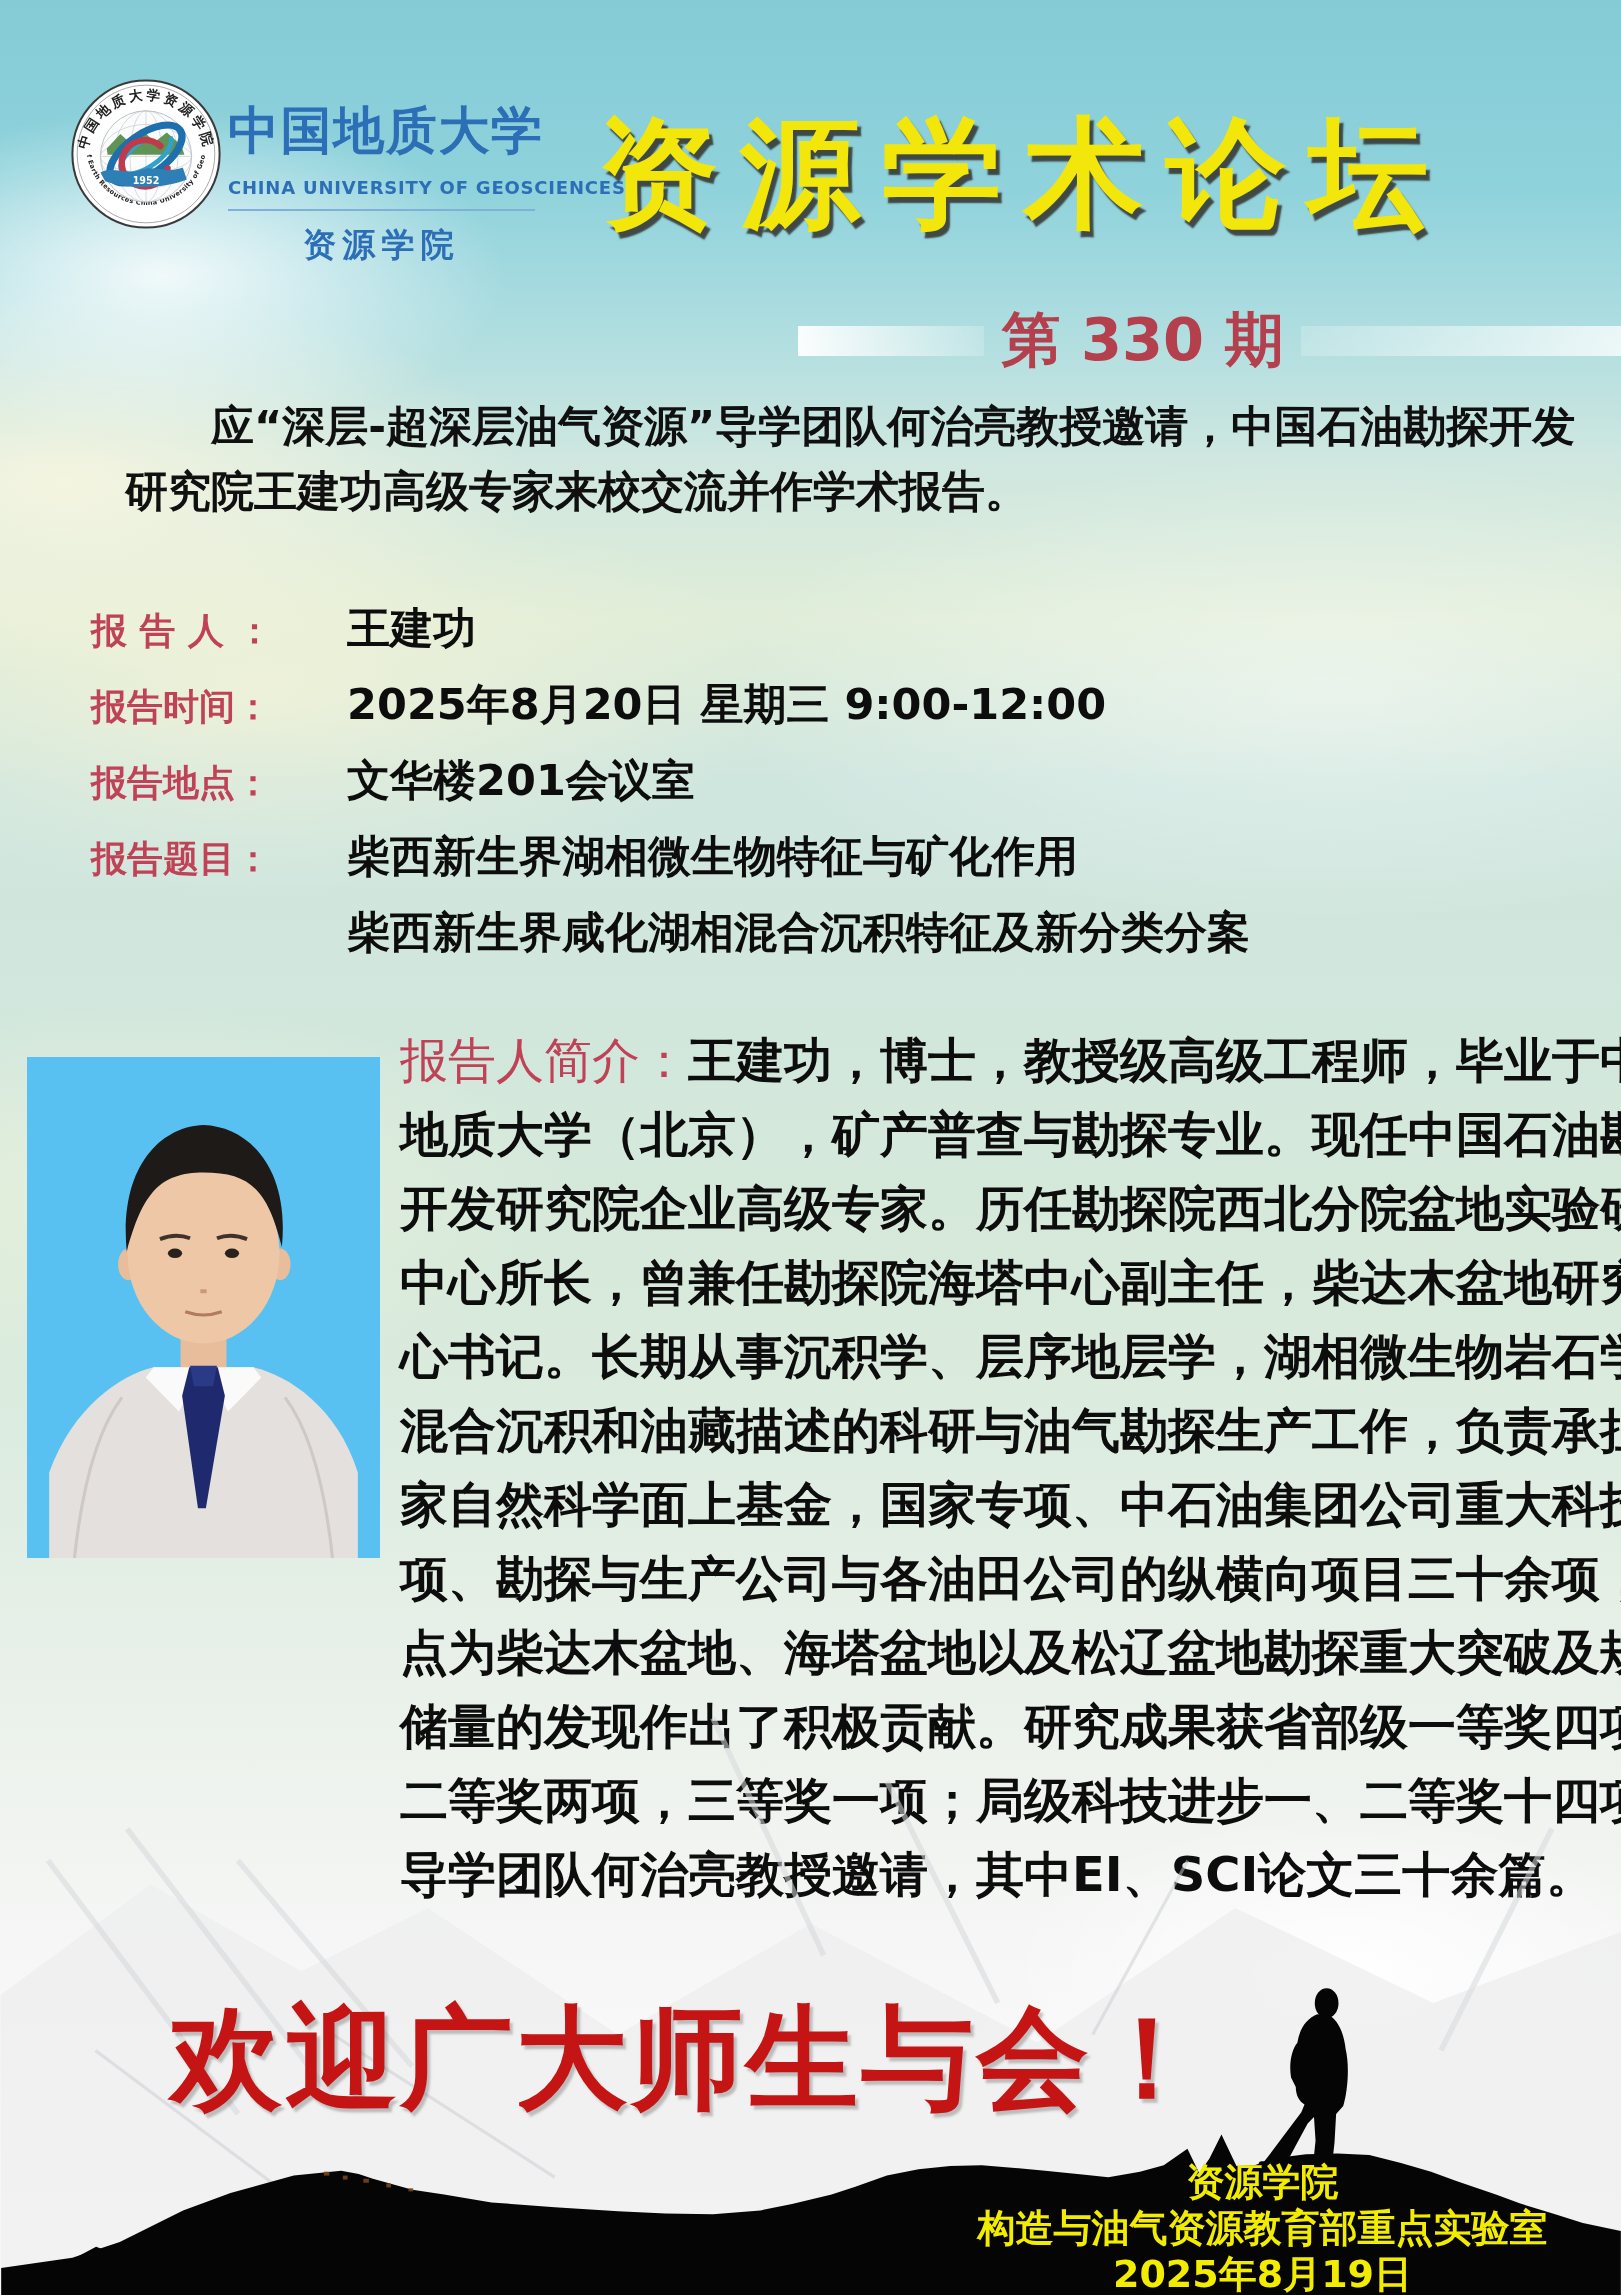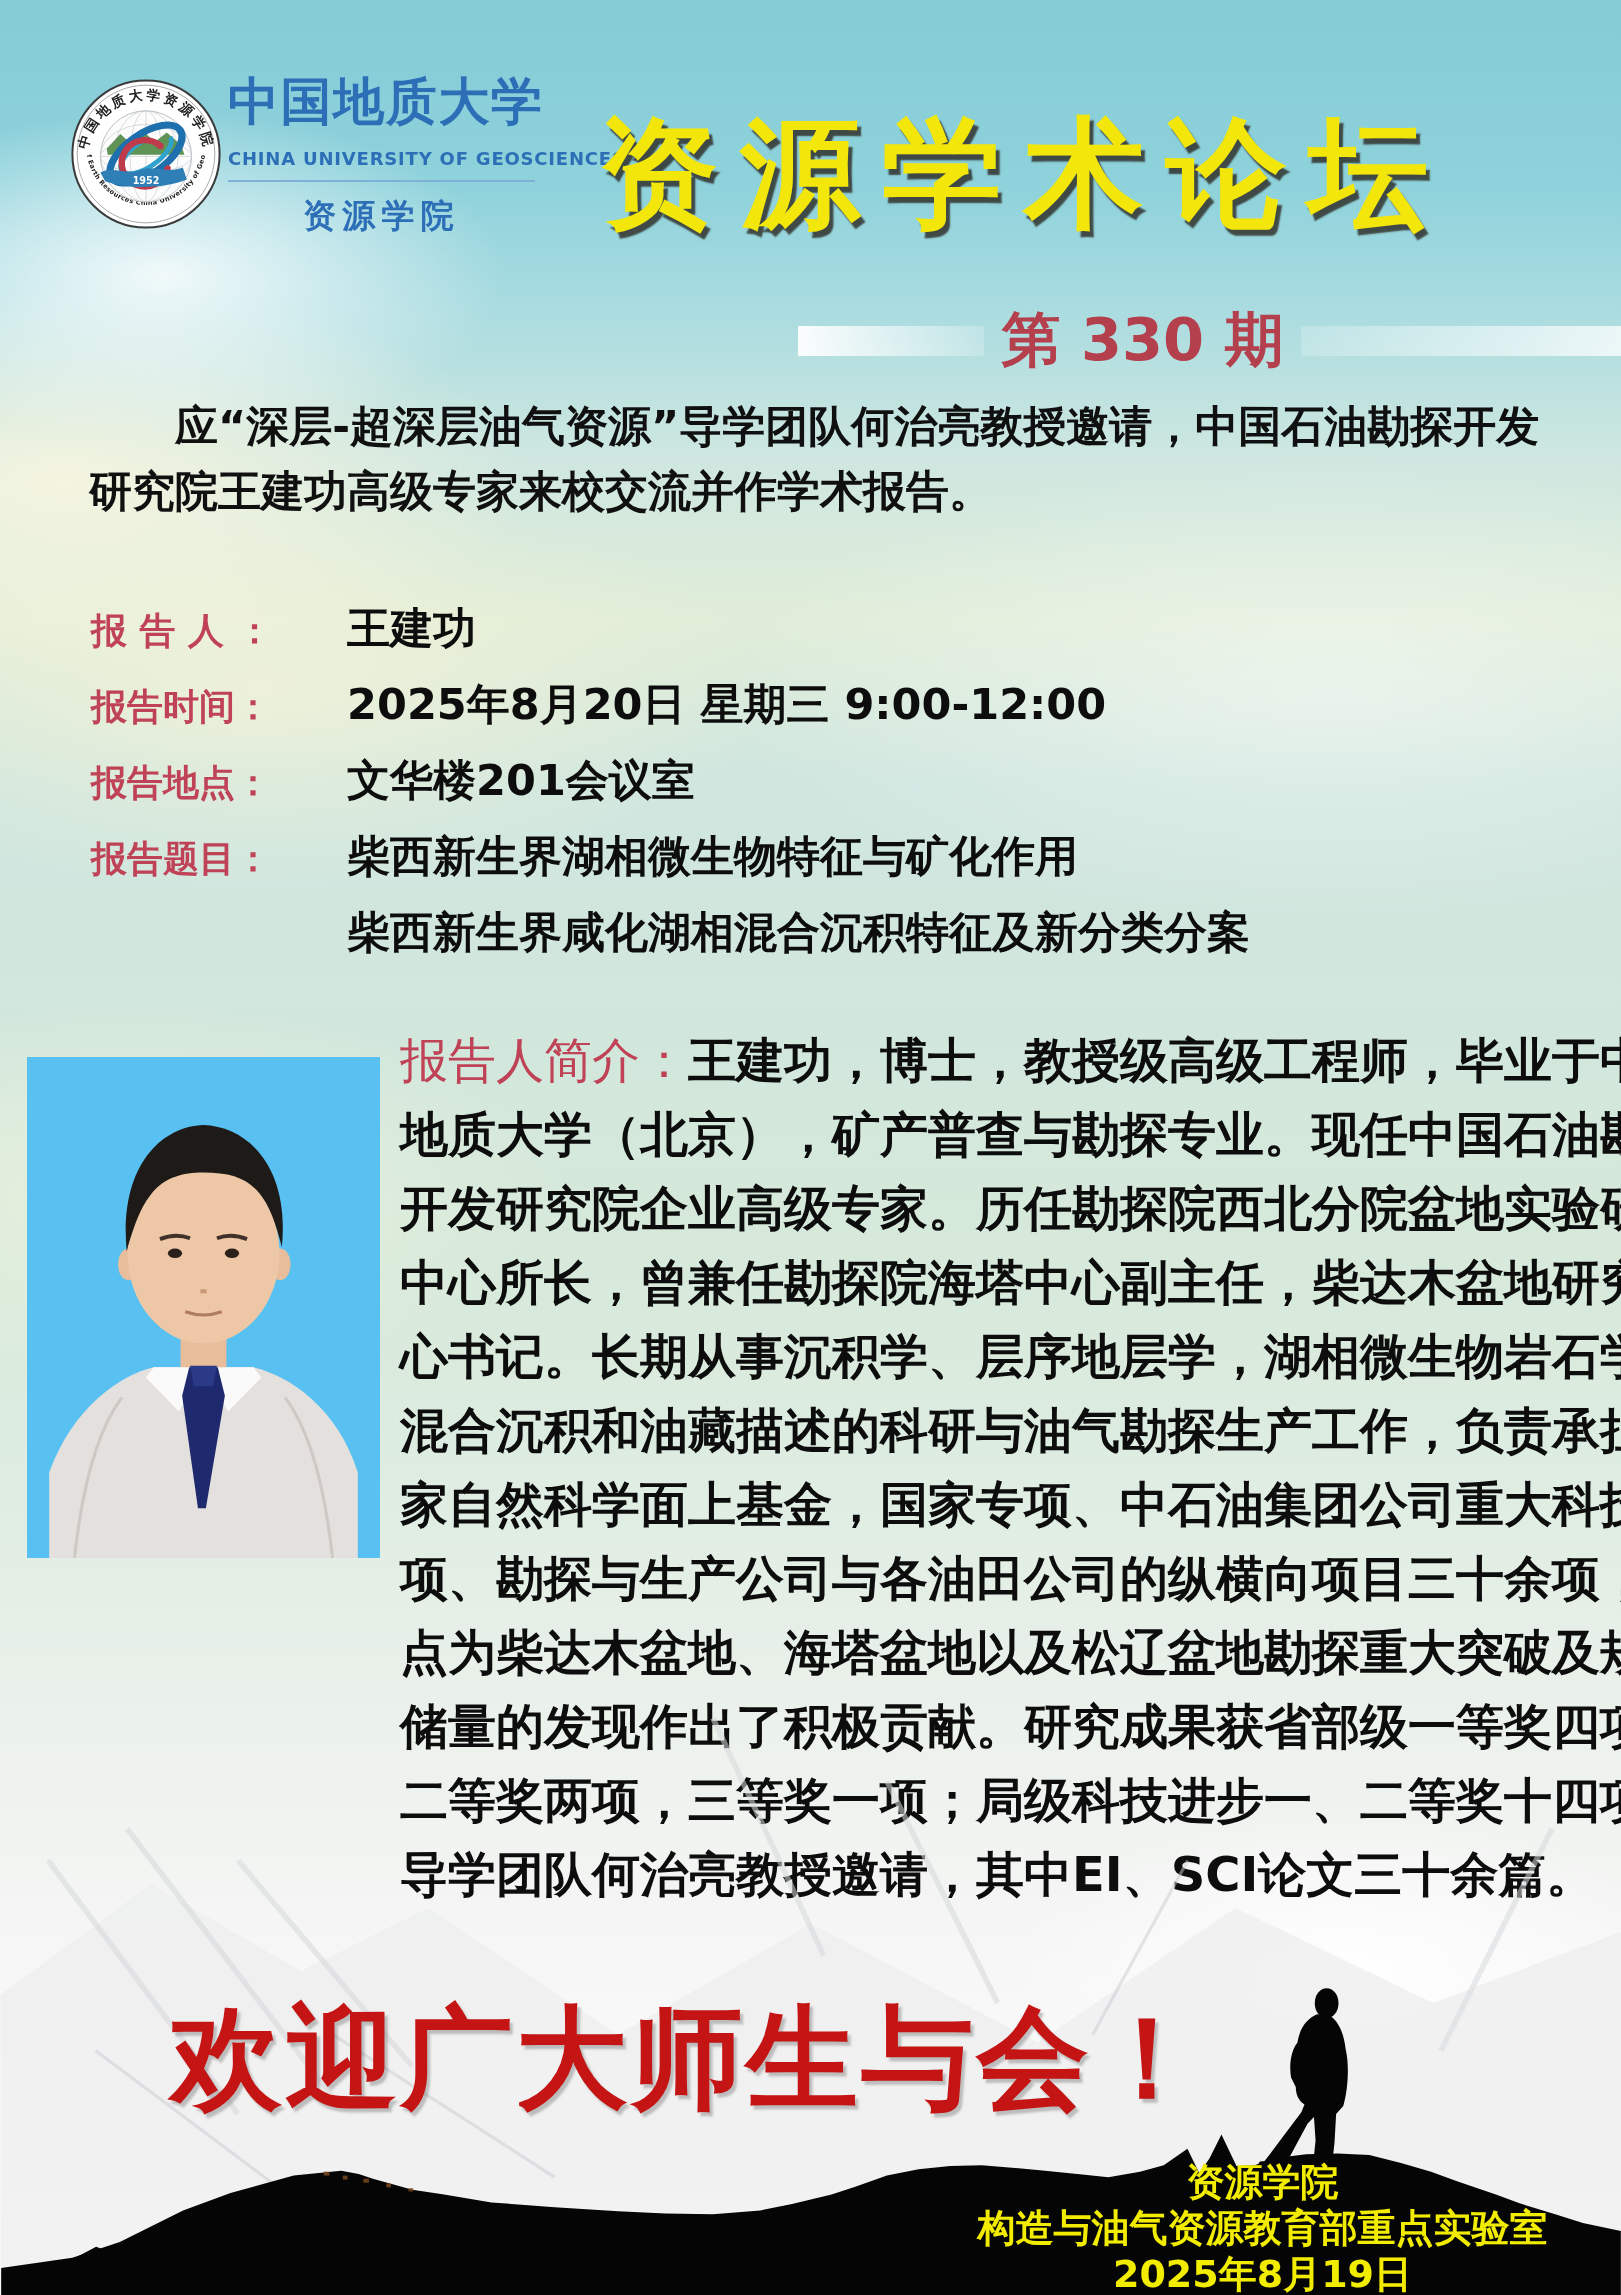--- a/index.html
+++ b/index.html
@@ -12,38 +12,38 @@
       radial-gradient(ellipse 713px 285px at 16% 30%, rgba(246,244,216,.7), transparent 72%),
       radial-gradient(ellipse 871px 333px at 82% 30%, rgba(255,255,255,.45), transparent 70%),
       radial-gradient(ellipse 633px 269px at 8% 52%, rgba(246,247,224,.55), transparent 70%),
       radial-gradient(ellipse 475px 222px at 83% 86%, rgba(255,255,255,.95), transparent 72%),
       linear-gradient(180deg,#84cbd6 0%,#8ed2db 8%,#a7dbe0 13%,#cfe7e0 20%,#e0edd8 27%,
         #cfe6df 34%,#d2e7dc 45%,#d6e9da 55%,#dfede2 65%,#eaf1ea 74%,#f2f4f2 81%,#f8f8f8 88%,#ffffff 100%);
   }
   .abs{position:absolute;}
   
   .seal{left:70px;top:78px;width:152px;height:152px;}
-  .univ{left:228px;top:68px;width:317px;color:#2d6fb7;}
+  .univ{left:228px;top:97px;width:317px;color:#2d6fb7;}
   .univ-cn{font-size:51px;font-weight:700;letter-spacing:1.6px;white-space:nowrap;}
   .univ-en{font-size:18px;font-weight:600;letter-spacing:0.8px;margin-top:11px;white-space:nowrap;}
   .univ-line{margin-top:11px;width:307px;height:1.6px;background:#7fb0d8;}
   .school-cn{margin-top:12.7px;text-align:center;width:307px;font-size:33px;font-weight:700;letter-spacing:6.3px;}
   .forum-title{
     left:598px;top:94px;width:883px;
     font-size:120px;font-weight:700;letter-spacing:22px;color:#f2e60a;white-space:nowrap;
     text-shadow:4px 5.5px 1.6px rgba(48,48,42,.85);
   }
   .issue-row{left:798px;top:309px;width:938px;height:63px;display:flex;align-items:center;}
   .issue-bar{height:30px;}
   .issue-bar.left{width:186px;background:linear-gradient(90deg,rgba(255,255,255,.95),rgba(255,255,255,.2));}
   .issue-bar.right{flex:1;background:linear-gradient(270deg,rgba(255,255,255,.95),rgba(255,255,255,.2));}
   .issue-text{font-size:59px;font-weight:600;color:#b4404e;margin:0 17.4px;white-space:nowrap;}
   
   .intro{left:89px;top:394px;width:1497px;font-size:43px;font-weight:600;color:#101010;}
-  .intro .ln{line-height:65px;white-space:nowrap;}
+  .intro .ln{line-height:65px;white-space:nowrap;margin-left:36px;}
   .intro .ln.first{text-indent:2em;}
   
   .details{left:91px;top:600px;width:1497px;}
   .drow{height:76px;white-space:nowrap;}
   .dlabel{display:inline-block;width:252px;font-size:36px;font-weight:700;color:#bf4257;}
   .dvalue{font-size:43px;font-weight:700;color:#0d0d0d;}
   
   .photo{left:27px;top:1057px;width:353px;height:501px;}
   .bio{left:400px;top:1023px;width:1211px;font-size:48px;font-weight:600;color:#0d0d0d;}
   .bio .bln{line-height:74px;white-space:nowrap;}

